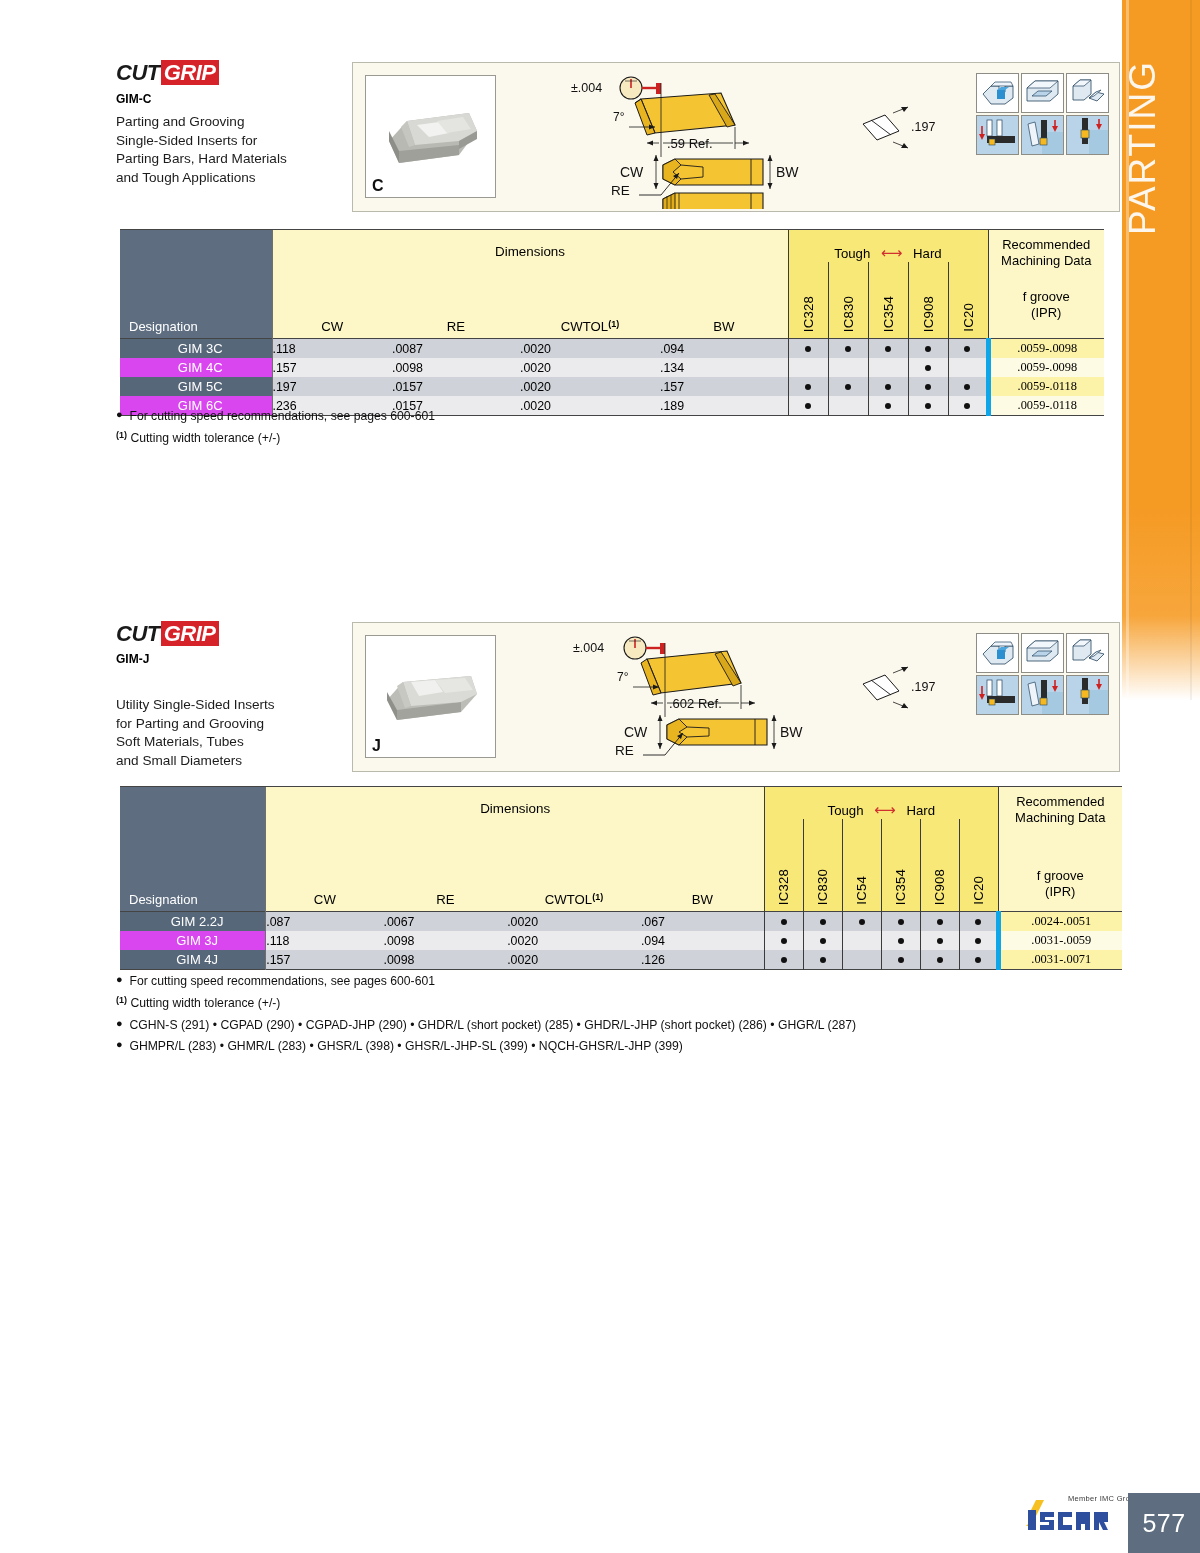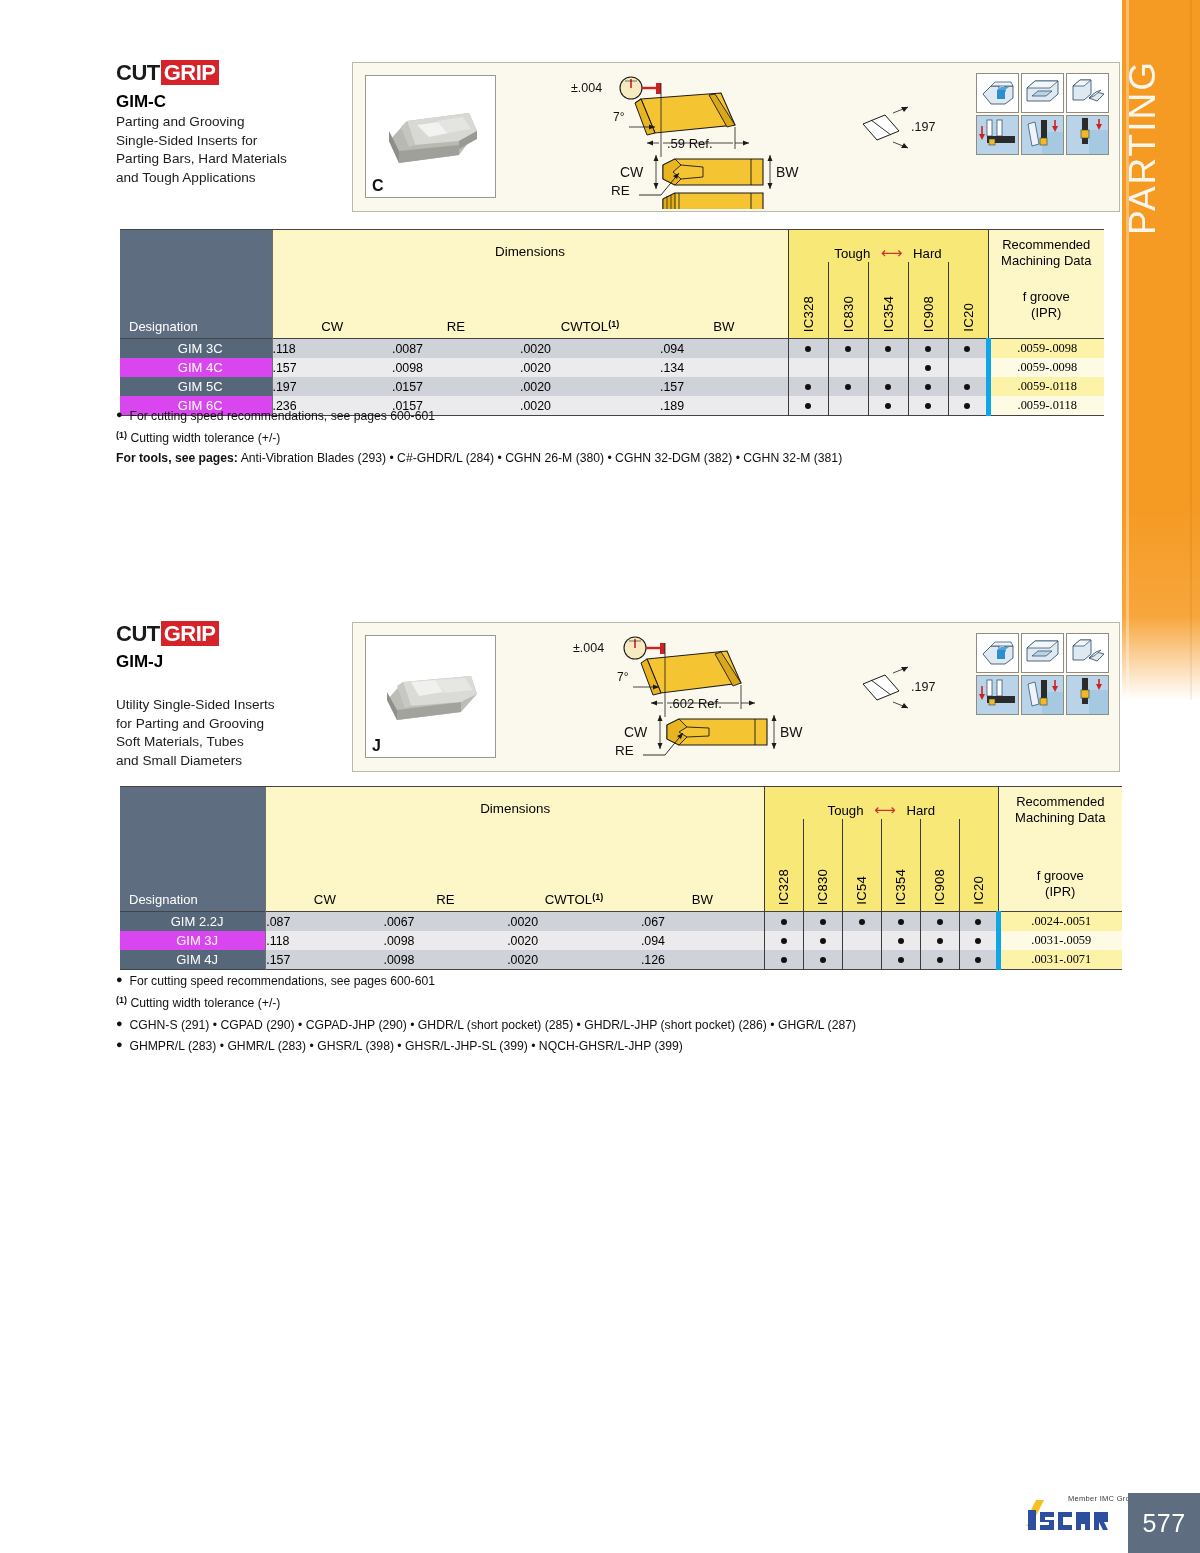--- a/index.html
+++ b/index.html
@@ -58,37 +58,38 @@
     width: 1122px;
     height: 1553px;
   }
 
   
   .block { position: absolute; left: 0; width: 1122px; }
 
   .brand {
     position: absolute;
     left: 116px;
+    font-style: italic;
     font-weight: bold;
     font-size: 22px;
     letter-spacing: -0.5px;
   }
   .brand .cut { color: #1a1a1a; }
   .brand .grip {
     color: #ffffff;
     background: #d6232a;
     padding: 0 3px;
     margin-left: 1px;
     -webkit-text-stroke: 0px;
   }
 
   .prod-title {
     position: absolute;
     left: 116px;
-    font-size: 17px;
+    font-size: 12px;
     font-weight: bold;
     color: #000;
   }
   .prod-desc {
     position: absolute;
     left: 116px;
     font-size: 13.6px;
     line-height: 18.6px;
     color: #1c1c1c;
   }
@@ -555,21 +556,20 @@
         <td class="dot-cell"><span class="dot"></span></td>
         <td class="dot-cell"><span class="dot"></span></td>
         <td class="ipr-cell">.0059-.0118</td>
       </tr>
     </tbody>
   </table>
 
   <div class="notes" style="top:405px;">
     <div class="ln"><span class="bl">●</span>&nbsp; <span>For cutting speed recommendations, see pages 600-601</span></div>
     <div class="ln"><span class="sup">(1)</span> <span>Cutting width tolerance (+/-)</span></div>
-    <div class="ln"><b>For tools, see pages:</b> <span>Anti-Vibration Blades (293)  •  C#-GHDR/L (284)  •  CGHN 26-M (380)  •  CGHN 32-DGM (382)  •  CGHN 32-M (381)</span></div>
   </div>
 </div>
 
 <div class="block" style="top:0;">
 
   <div class="brand" style="top:621px;">
     <span class="cut">CUT</span><span class="grip">GRIP</span>
   </div>
 
   <div class="prod-title" style="top:652px;">GIM-J</div>

